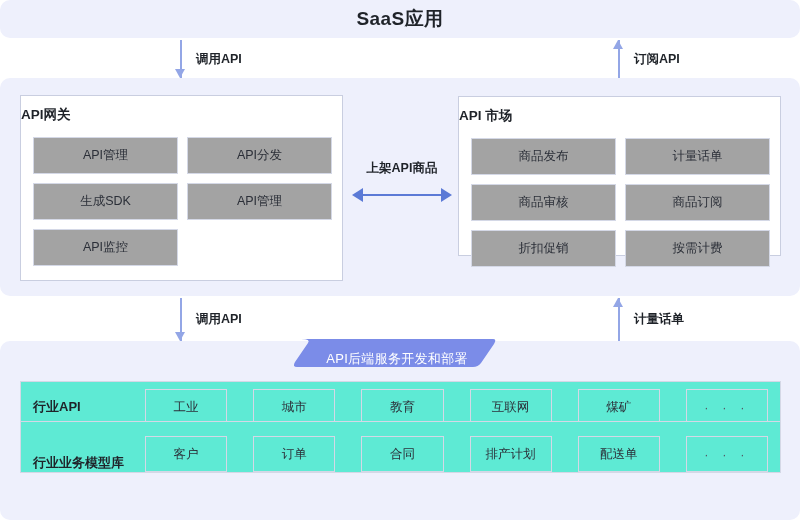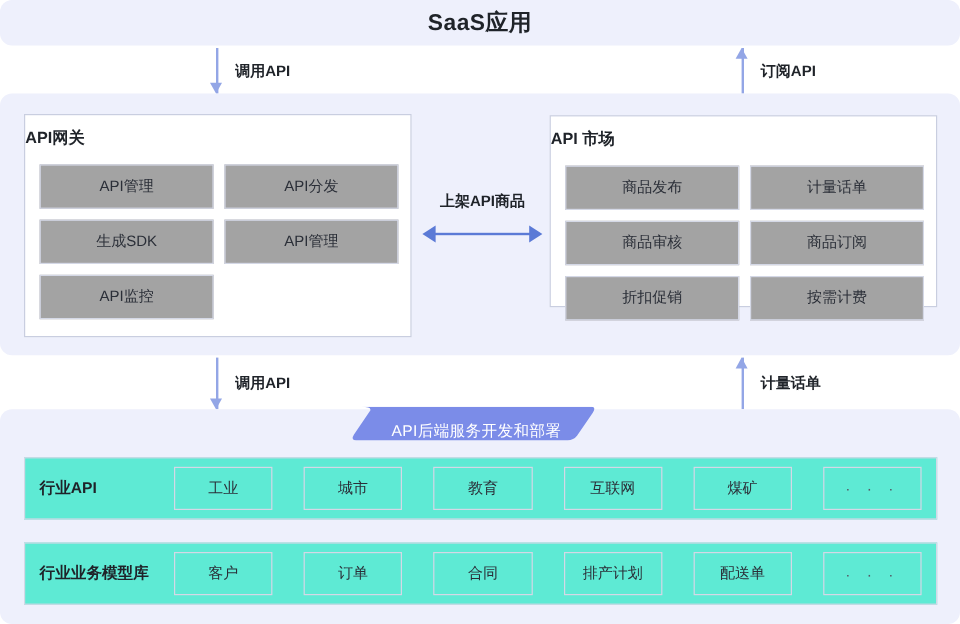--- a/index.html
+++ b/index.html
@@ -169,21 +169,21 @@
     left: 20px;
     width: 761px;
     height: 52px;
     background: #5eead4;
     border: 1px solid #d4d8e6;
     box-sizing: border-box;
     display: flex;
     align-items: center;
   }
   #row-api   { top: 381px; }
-  #row-model { top: 452px; }
+  #row-model { top: 421px; align-items: flex-end; }
 
   .row-label {
     width: 124px;
     padding-left: 12px;
     box-sizing: border-box;
     font-size: 13px;
     font-weight: 700;
     color: #1f2329;
     white-space: nowrap;
   }

